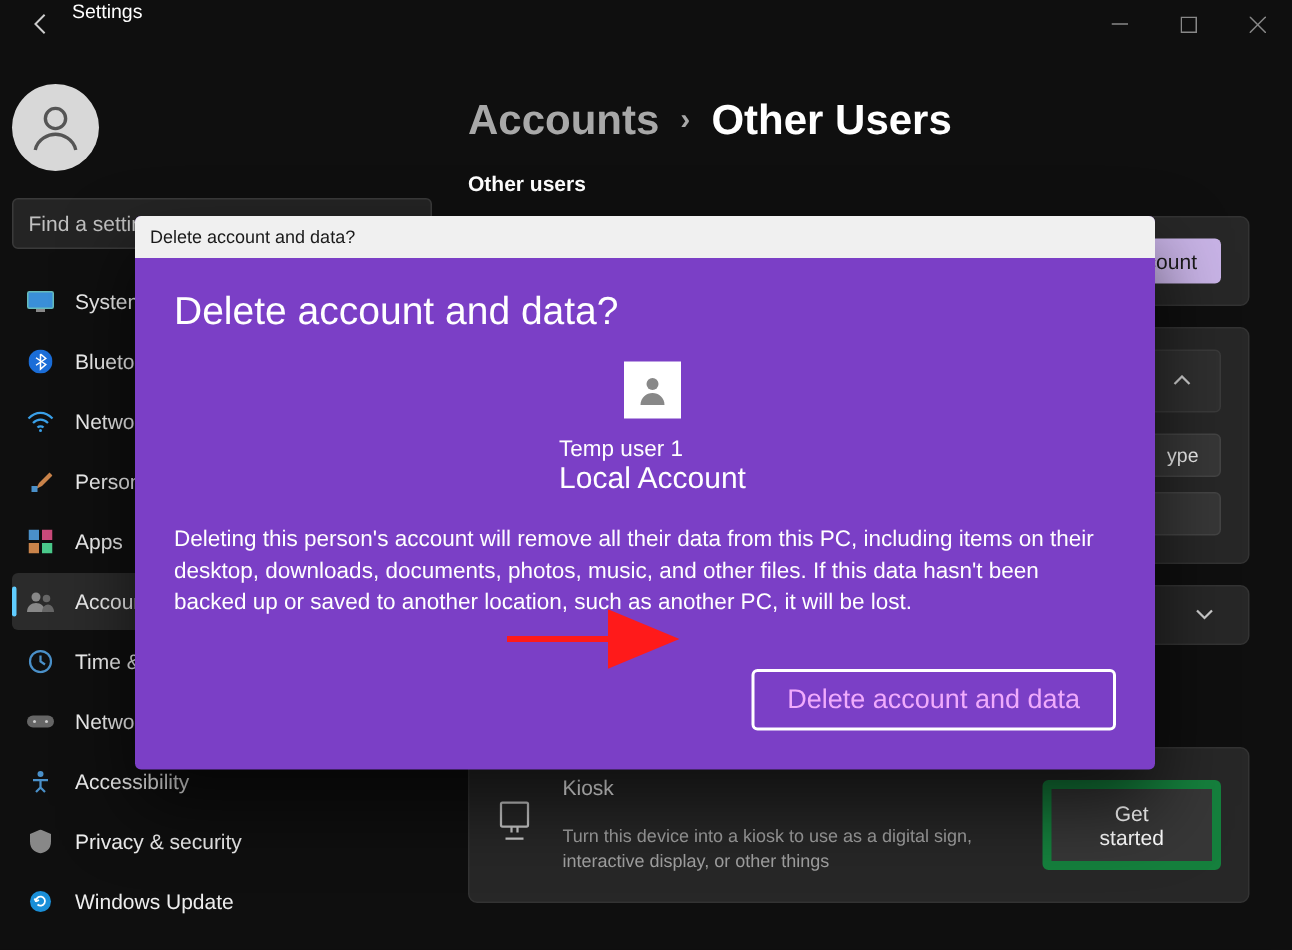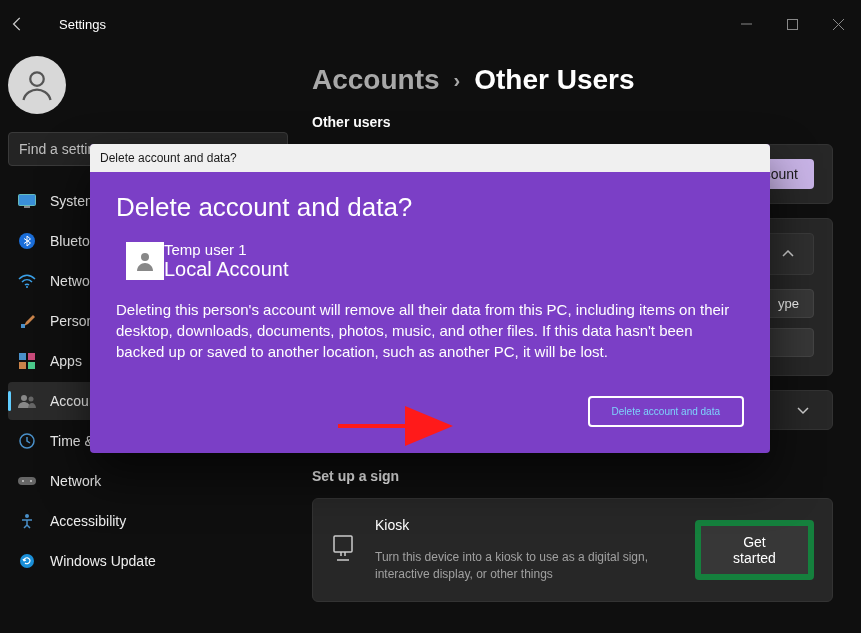--- a/index.html
+++ b/index.html
@@ -1,18 +1,18 @@
 <!DOCTYPE html>
 <html><head>
 <meta charset="utf-8">
 <style>
   * { box-sizing: border-box; margin: 0; padding: 0; font-family: "Segoe UI", sans-serif; }
   body { width: 861px; height: 633px; background: #0f0f0f; color: #fff; overflow: hidden; position: relative; }
 
-  .titlebar { height: 48px; display: flex; align-items: center; padding-left: 2px; gap: 21px; }
+  .titlebar { height: 48px; display: flex; padding-left: 12px; }
   .back-btn { width: 32px; height: 32px; display: flex; align-items: center; justify-content: center; color: #dcdcdc; }
   .app-title { font-size: 13px; margin-left: 4px; color: #fff; }
   .win-ctrls { margin-left: auto; display: flex; }
   .win-ctrls div { width: 46px; height: 32px; display: flex; align-items: center; justify-content: center; color: #8a8a8a; }
 
   .main { display: flex; height: calc(633px - 48px); }
   .sidebar { width: 296px; padding: 0 8px; }
   .avatar { width: 58px; height: 58px; border-radius: 50%; background: #d8d8d8; margin: 8px 0 18px 0; display: flex; align-items: center; justify-content: center; }
   .search { width: 280px; height: 34px; background: #242424; border: 1px solid #3a3a3a; border-radius: 4px; color: #c0c0c0; padding: 0 10px; font-size: 14px; margin-bottom: 16px; display:flex; align-items:center;}
   .nav { list-style: none; }
@@ -36,27 +36,27 @@
   .kiosk-card { background: #272727; border: 1px solid #333; border-radius: 6px; padding: 18px; display: flex; align-items: center; gap: 20px; }
   .kiosk-card .desc { font-size: 12px; color: #a0a0a0; max-width: 310px; line-height: 1.4; }
   .kiosk-card .ktitle { font-size: 14px; color: #fff; margin-bottom: 16px; }
   .get-started { margin-left: auto; background: #373737; border: 6px solid #15803d; border-radius: 4px; padding: 8px 20px; font-size: 14px; color: #fff; }
 
   
   .dlg { position: absolute; left: 90px; top: 144px; width: 680px; background: #7b3fc6; border-radius: 4px; box-shadow: 0 24px 48px rgba(0,0,0,.6); overflow: hidden; }
   .dlg-title { background: #f0f0f0; color: #1a1a1a; font-size: 12px; padding: 7px 10px; }
   .dlg-body { padding: 20px 26px 26px 26px; color: #fff; }
   .dlg-h { font-size: 26px; font-weight: 400; margin-bottom: 18px; }
-  .dlg-user { display: flex; gap: 0; align-items: center; margin-bottom: 18px; margin-left: 10px;}
+  .dlg-user { display: flex; gap: 12px; align-items: center; margin-bottom: 18px; margin-left: 10px; flex-direction: column;}
   .dlg-avatar { width: 38px; height: 38px; background: #fff; display: flex; align-items: center; justify-content: center; }
   .dlg-user .ln1 { font-size: 15px; }
   .dlg-user .ln2 { font-size: 20px; }
   .dlg-msg { font-size: 15px; line-height: 1.4; margin-bottom: 34px; }
   .dlg-btns { display: flex; justify-content: flex-end; gap: 18px; }
-  .dlg-btn { background: transparent; color: #7dd3fc; border: 1.5px solid #d9c6ee; border-radius: 4px; padding: 8px 22px; font-size: 10px; }
+  .dlg-btn { background: transparent; color: #f0abfc; border: 1.5px solid #d9c6ee; border-radius: 4px; padding: 8px 22px; font-size: 18px; }
   .dlg-btn.primary { border: 2px solid #fff; }
 
   .arrow { position: absolute; left: 333px; top: 406px; pointer-events: none; }
 </style>
 </head>
 <body>
 
 <div class="titlebar">
   <div class="back-btn">
     <svg width="14" height="14" viewBox="0 0 16 16">
@@ -177,20 +177,28 @@
           <span class="ico">
             <svg width="16" height="16">
               <circle cx="8" cy="3" r="2" fill="#4a90c9"></circle>
               <path d="M3 7h10M8 7v5M5 15l3-3 3 3" stroke="#4a90c9" stroke-width="1.5" fill="none"></path>
             </svg>
           </span>
           <span>Accessibility</span>
         </li>
       <li>
           <span class="ico">
+            <svg width="14" height="16">
+              <path d="M7 0 0 3v5c0 5 3 7 7 8 4-1 7-3 7-8V3z" fill="#888"></path>
+            </svg>
+          </span>
+          <span>Privacy &amp; security</span>
+        </li>
+      <li>
+          <span class="ico">
             <svg width="16" height="16">
               <circle cx="8" cy="8" r="7" fill="#1a8fd8"></circle>
               <path d="M5 8a3 3 0 1 1 1 2M5 8l-1-2m1 2 2-1" stroke="#fff" stroke-width="1.2" fill="none"></path>
             </svg>
           </span>
           <span>Windows Update</span>
         </li>
     </ul>
   </aside>
 

